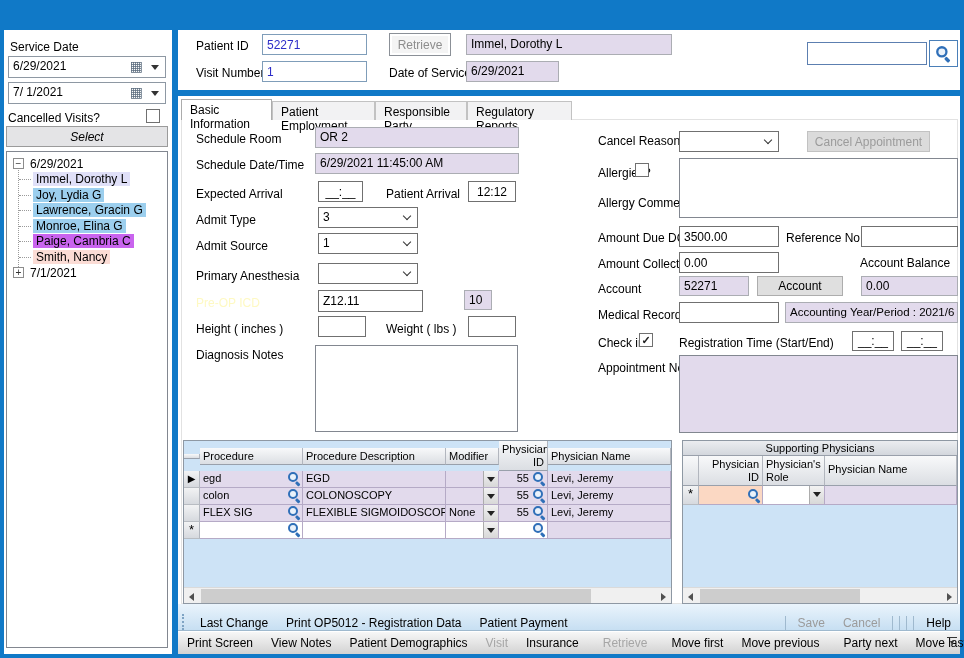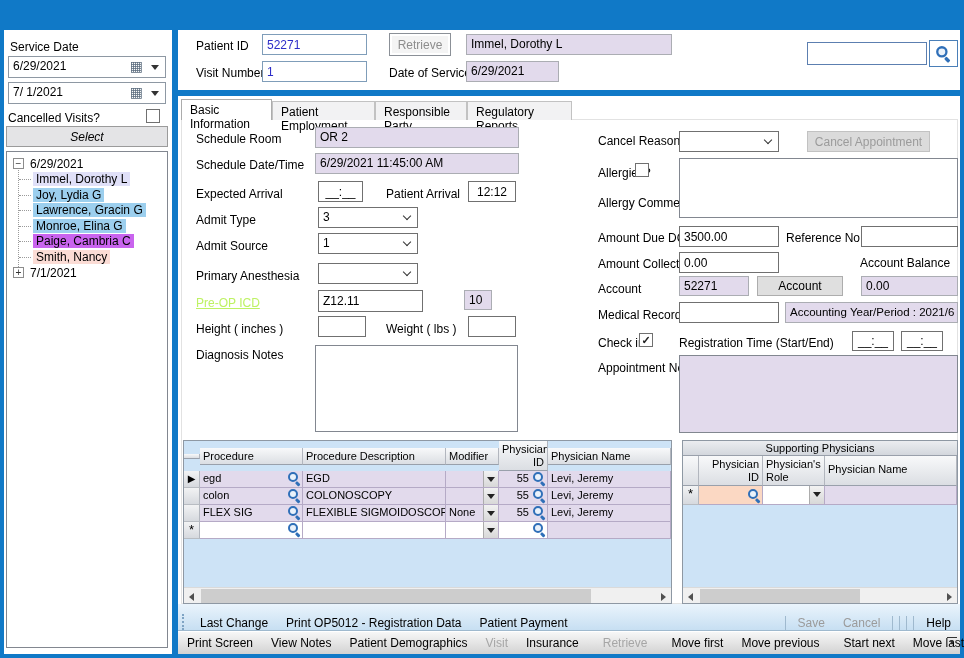--- a/index.html
+++ b/index.html
@@ -47,21 +47,21 @@
   .tchild { position:absolute; padding:0 3px; }
   .tchild::before { content:""; position:absolute; left:-14px; top:7px; width:12px; border-top:1px dotted #9a9a9a; }
   .hl-lav { background:#E0E0F8; } .hl-blue { background:#9CCFEE; } .hl-purple { background:#C964EE; } .hl-pink { background:#FBDCD5; }
 
   
   .tab { position:absolute; padding:3px 8px 0 8px; background:#F2F2F3; border:1px solid #C2C2C2; border-bottom:none; height:19px; }
   .tab.active { background:#fff; border-color:#ACACAC; height:21px; z-index:3; }
   .tabline { position:absolute; left:181px; top:119px; width:777px; height:485px; border:1px solid #E2E2E2; background:#fff; }
 
   
-  .link { color:#bef264; text-decoration:underline; }
+  .link { color:#fef9c3; }
 
   
   .grid { position:absolute; border:1px solid #8E98A3; background:#CDE3F6; display:flex; flex-direction:column; }
   .grow { display:flex; flex:0 0 auto; }
   .gc { position:relative; overflow:hidden; white-space:nowrap; font-size:11px; }
   .ghead .gc { background:linear-gradient(180deg,#F8F9FA,#DBDEE3); border-right:1px solid #B2B6BE; border-bottom:1px solid #99A0AB; padding:2px 3px; }
   .gsel { background:linear-gradient(180deg,#F2F3F4,#D6D9DE); border-right:1px solid #B2B6BE; border-bottom:1px solid #B8BCC2; text-align:center; }
   .cell-lav { background:#E2DAEC; border-right:1px solid #B5AAC6; border-bottom:1px solid #B5AAC6; padding:1px 3px; }
   .cell-white { background:#fff; border-right:1px solid #B5AAC6; border-bottom:1px solid #B5AAC6; padding:1px 3px; }
   .cell-peach { background:#FBD8C3; border-right:1px solid #B5AAC6; border-bottom:1px solid #B5AAC6; padding:1px 3px; }
@@ -350,20 +350,20 @@
     <div class="sitem">View Notes</div>
     <div class="sitem">Patient Demographics</div>
     <div class="sitem sdis">Visit</div>
     <div class="sitem">Insurance</div>
     <div class="ssep"></div>
     <div class="sitem sdis">Retrieve</div>
     <div class="ssep"></div>
     <div class="sitem">Move first</div>
     <div class="sitem">Move previous</div>
     <div class="ssep"></div>
-    <div class="sitem">Start next</div>
+    <div class="sitem">Party next</div>
     <div class="sitem">Move last</div>
     <div class="ssep"></div>
 
     <div class="schev">▾</div>
   </div>
 
 </div>
 
 </body></html>

